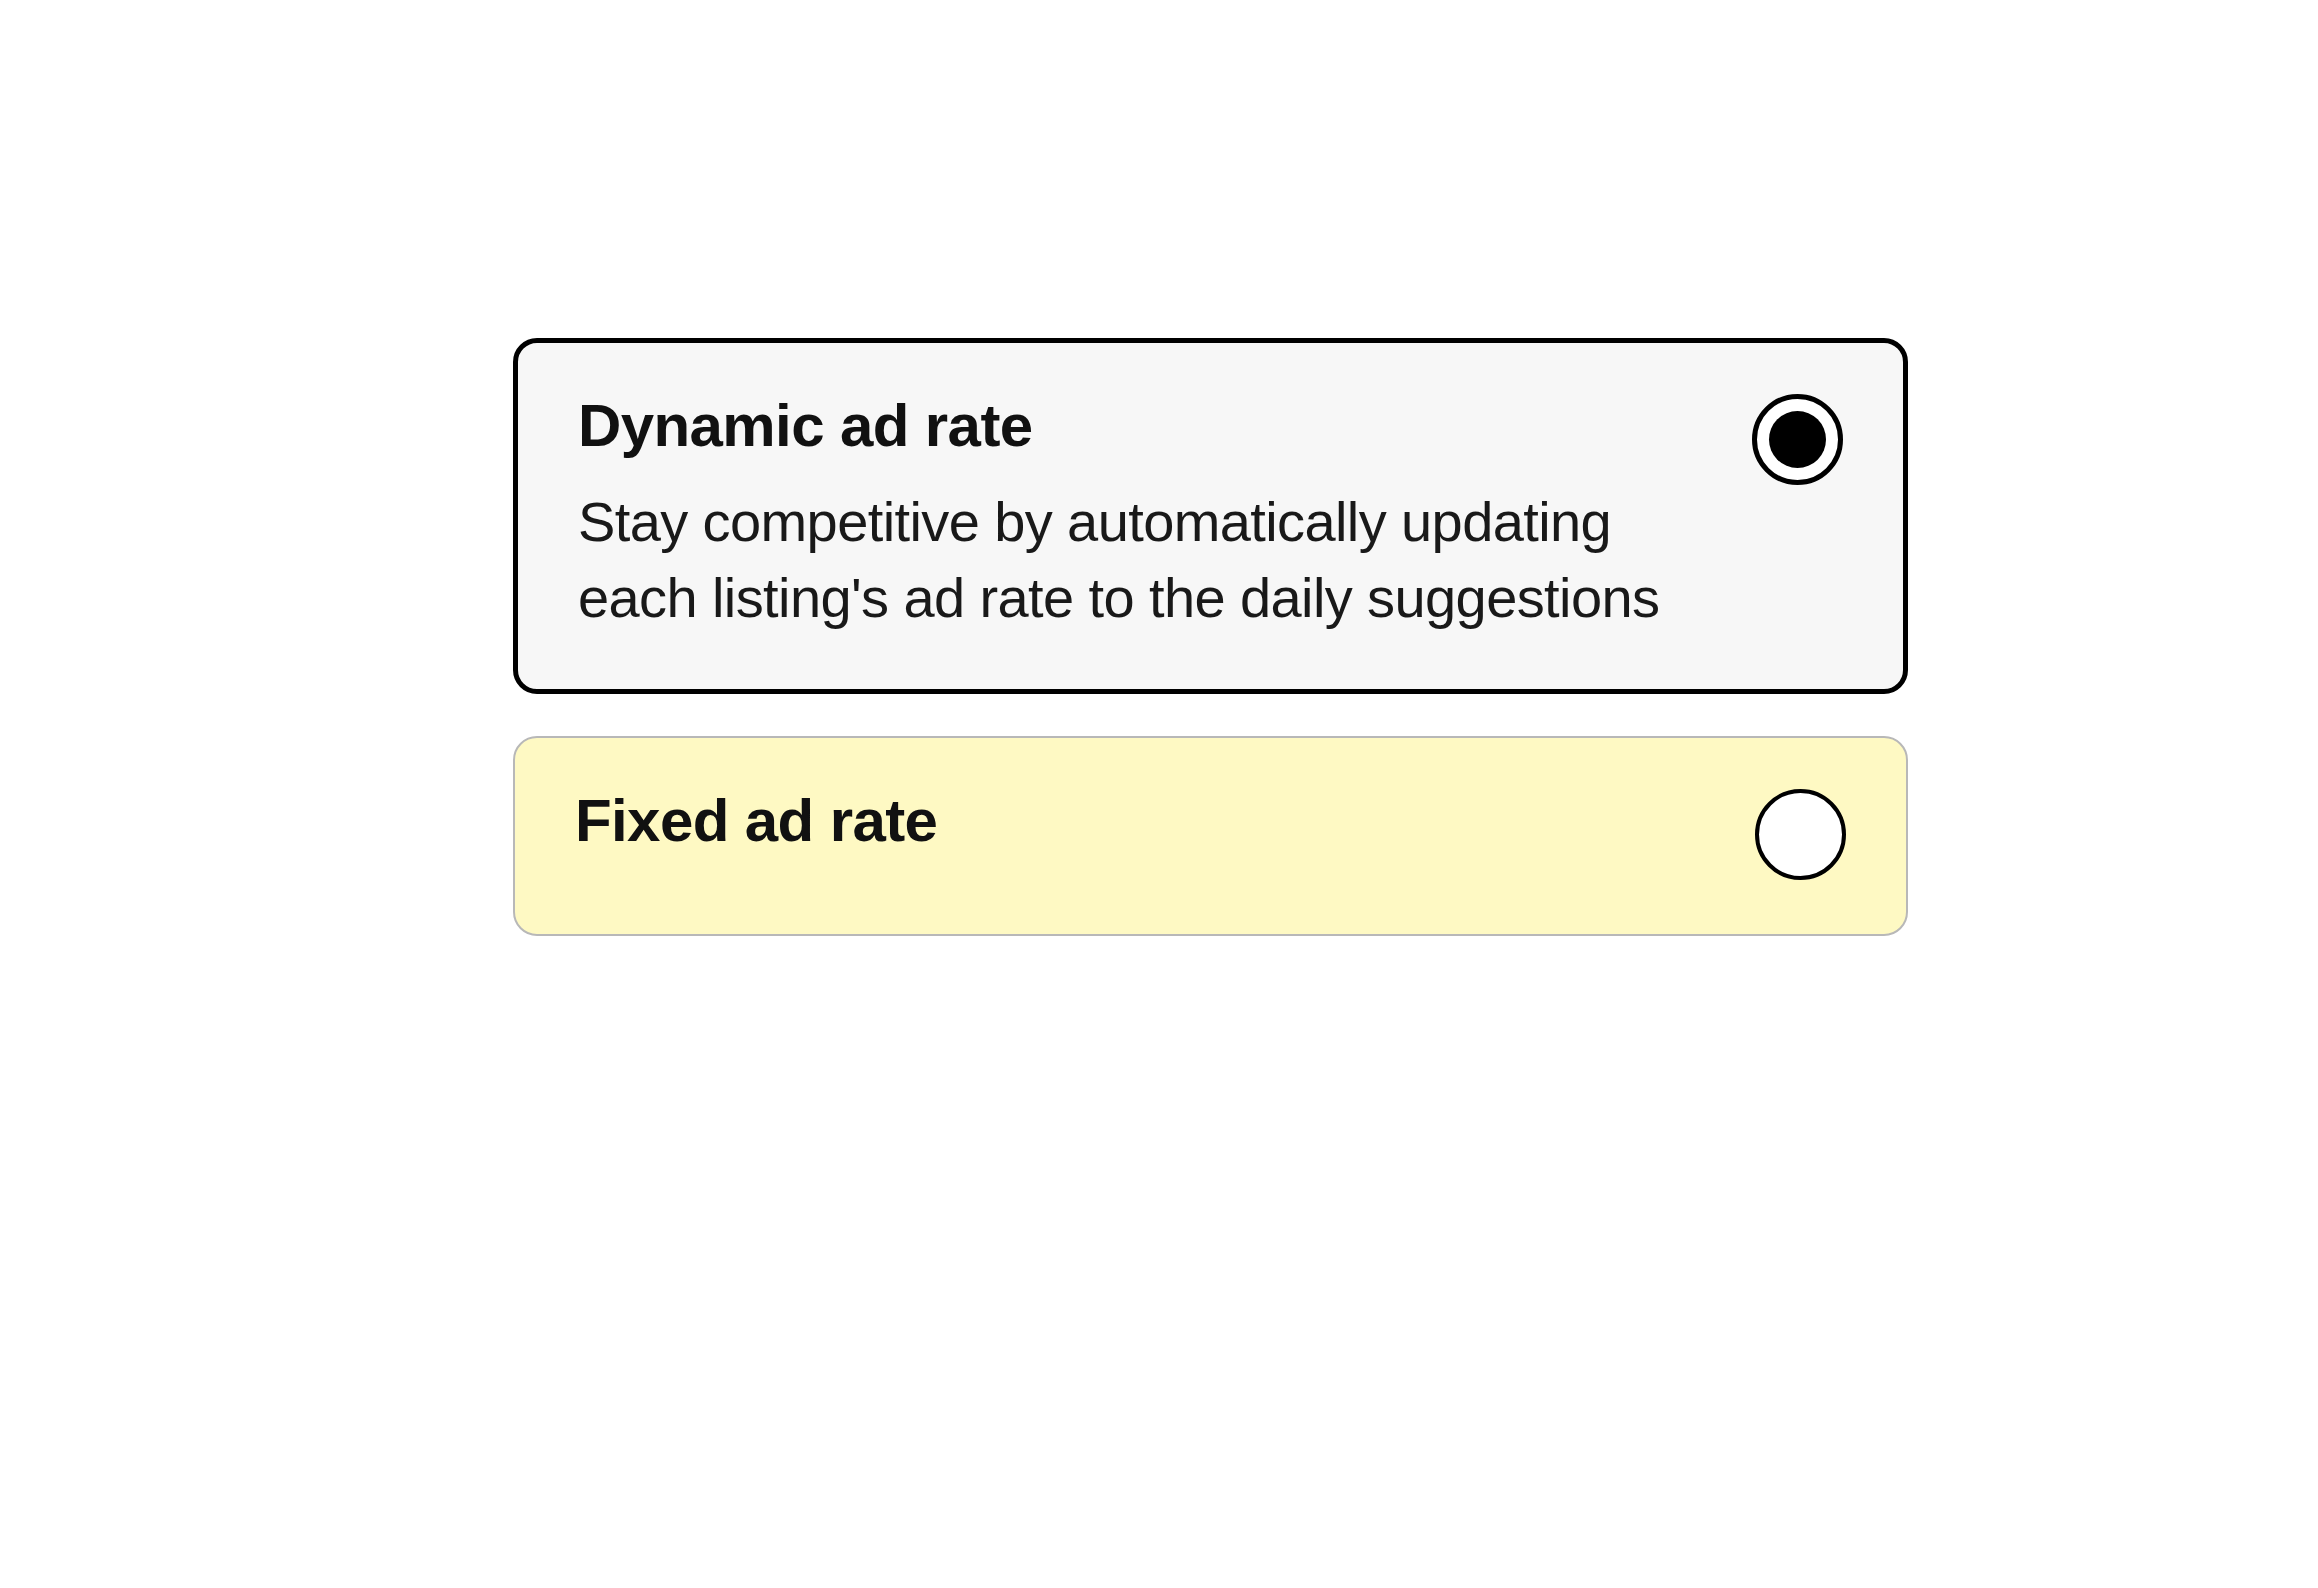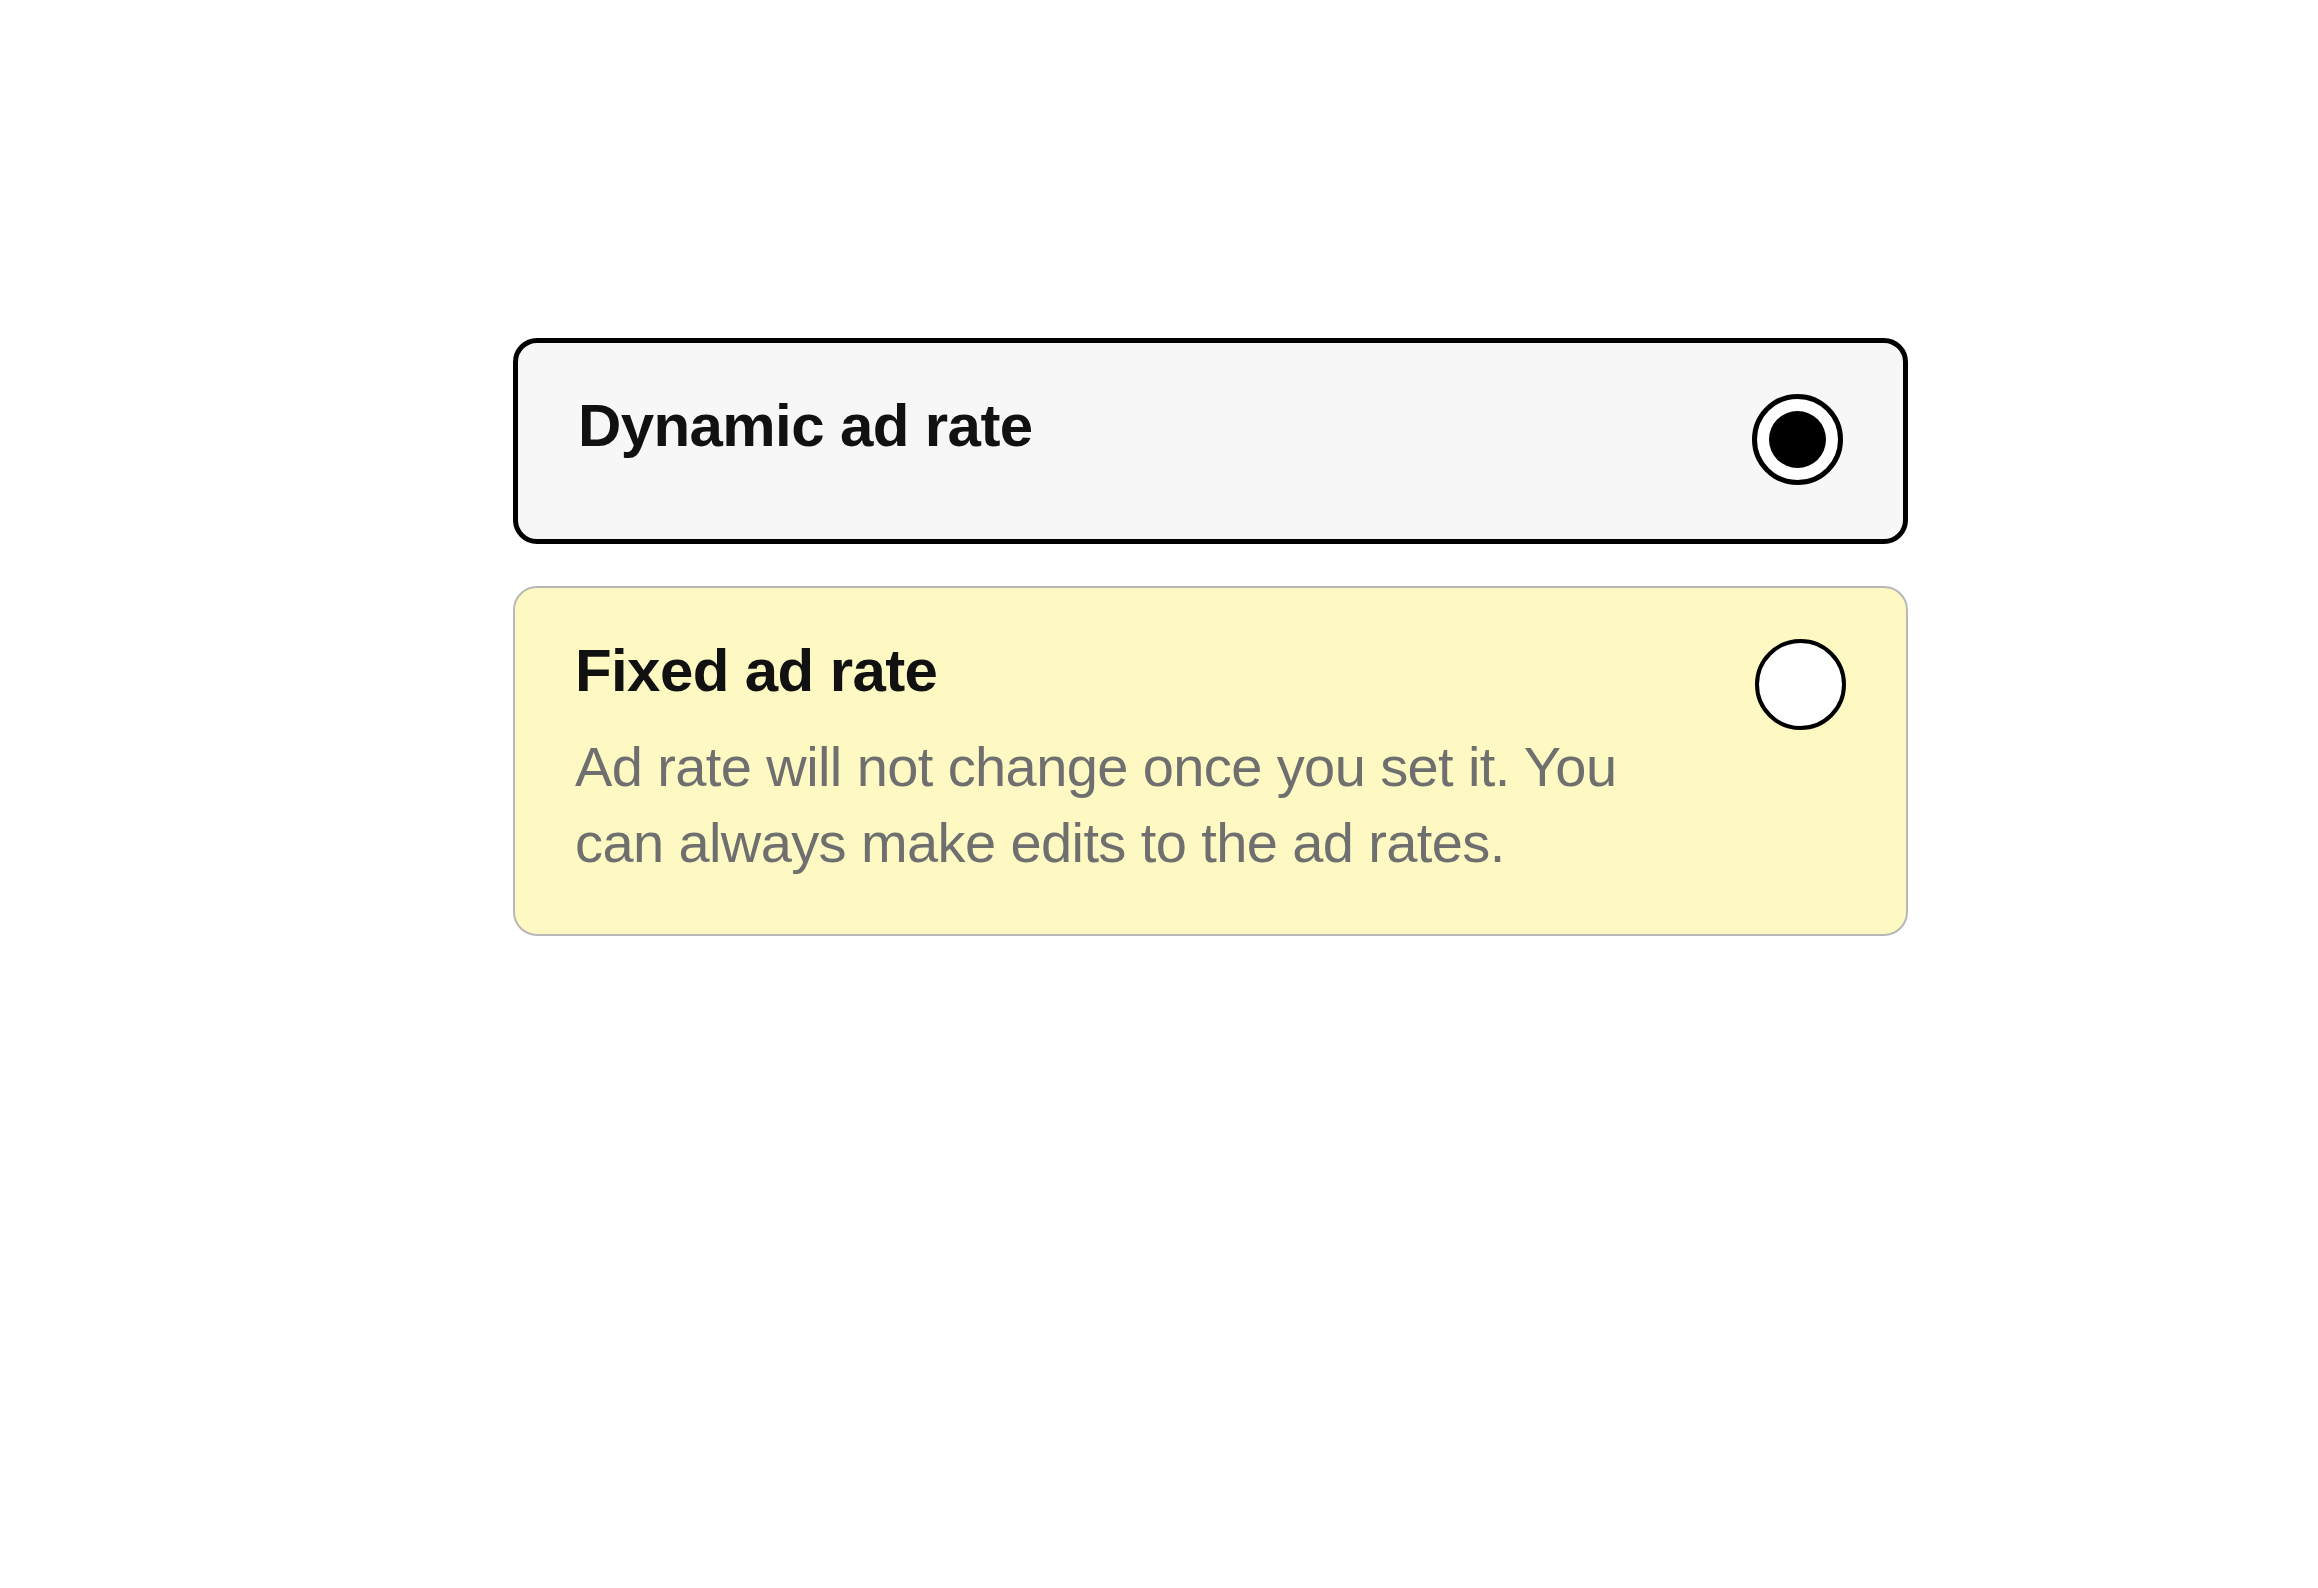--- a/index.html
+++ b/index.html
@@ -87,28 +87,28 @@
     }
   </style>
 </head>
 <body>
 
 <div class="options-container">
 
   <div class="option-card selected">
     <div class="option-text">
       <div class="option-title">Dynamic ad rate</div>
+      <div class="option-description">Stay competitive by automatically updating each listing's ad rate to the daily suggestions</div>
     </div>
     <div class="radio selected">
       <div class="radio-inner"></div>
     </div>
   </div>
 
   <div class="option-card unselected">
     <div class="option-text">
       <div class="option-title">Fixed ad rate</div>
-      <div class="option-description">Ad rate will not change once you set it. You can always make edits to the ad rates.</div>
     </div>
     <div class="radio unselected"></div>
   </div>
 
 </div>
 
 
 </body></html>

